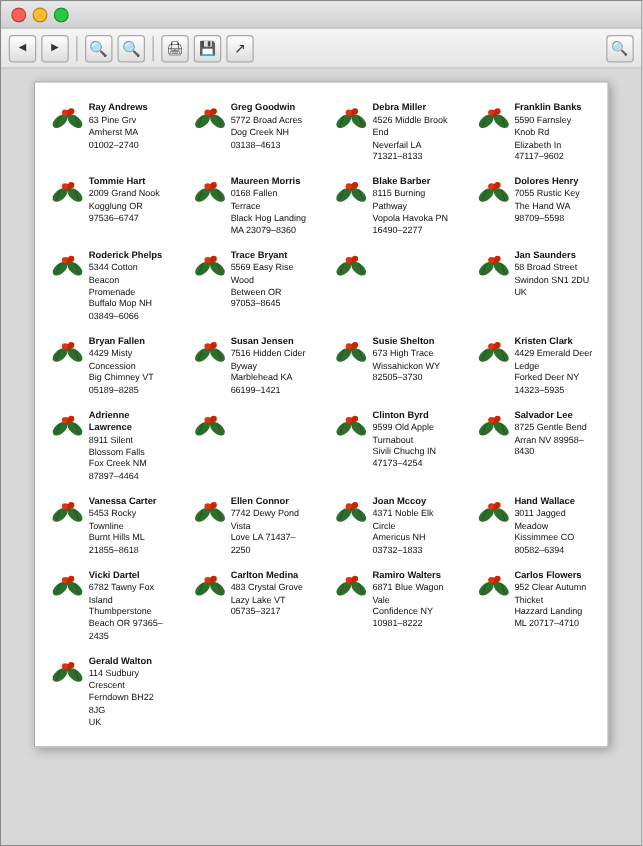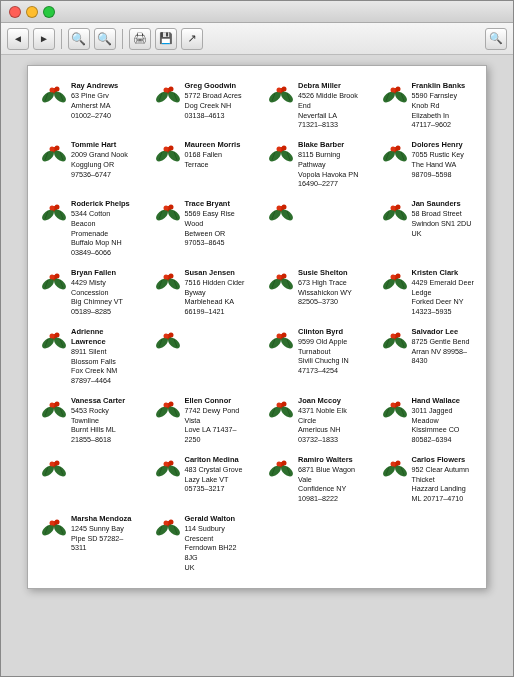--- a/index.html
+++ b/index.html
@@ -299,20 +299,21 @@
 
     <line x1="8" y1="10" x2="5" y2="18" stroke="#1a4d1a" stroke-width="0.6"></line>
 
     <line x1="20" y1="10" x2="23" y2="18" stroke="#1a4d1a" stroke-width="0.6"></line>
 
     <circle cx="12" cy="7" r="2.5" fill="#dd3311"></circle>
   </svg></div>
             <div class="label-text">
               <div class="label-name">Maureen Morris</div>
               <div>0168 Fallen Terrace</div>
+              <div>Black Hog Landing MA 23079–8360</div>
             </div>
           </div>
           <div class="label-cell">
             <div class="label-icon"><svg viewBox="0 0 28 28" xmlns="http://www.w3.org/2000/svg">
 
     <circle cx="14" cy="8" r="3" fill="#cc2200"></circle>
     <circle cx="17" cy="6" r="2.5" fill="#cc2200"></circle>
 
     <ellipse cx="8" cy="14" rx="7" ry="4" fill="#2d6e2d" transform="rotate(-40 8 14)"></ellipse>
 
@@ -704,20 +705,25 @@
     <ellipse cx="8" cy="14" rx="7" ry="4" fill="#2d6e2d" transform="rotate(-40 8 14)"></ellipse>
 
     <ellipse cx="20" cy="14" rx="7" ry="4" fill="#2d6e2d" transform="rotate(40 20 14)"></ellipse>
 
     <line x1="8" y1="10" x2="5" y2="18" stroke="#1a4d1a" stroke-width="0.6"></line>
 
     <line x1="20" y1="10" x2="23" y2="18" stroke="#1a4d1a" stroke-width="0.6"></line>
 
     <circle cx="12" cy="7" r="2.5" fill="#dd3311"></circle>
   </svg></div>
+            <div class="label-text">
+              <div class="label-name">Vicki Dartel</div>
+              <div>6782 Tawny Fox Island</div>
+              <div>Thumbperstone Beach OR 97365–2435</div>
+            </div>
           </div>
           <div class="label-cell">
             <div class="label-icon"><svg viewBox="0 0 28 28" xmlns="http://www.w3.org/2000/svg">
 
     <circle cx="14" cy="8" r="3" fill="#cc2200"></circle>
     <circle cx="17" cy="6" r="2.5" fill="#cc2200"></circle>
 
     <ellipse cx="8" cy="14" rx="7" ry="4" fill="#2d6e2d" transform="rotate(-40 8 14)"></ellipse>
 
     <ellipse cx="20" cy="14" rx="7" ry="4" fill="#2d6e2d" transform="rotate(40 20 14)"></ellipse>
@@ -769,42 +775,20 @@
     <line x1="8" y1="10" x2="5" y2="18" stroke="#1a4d1a" stroke-width="0.6"></line>
 
     <line x1="20" y1="10" x2="23" y2="18" stroke="#1a4d1a" stroke-width="0.6"></line>
 
     <circle cx="12" cy="7" r="2.5" fill="#dd3311"></circle>
   </svg></div>
             <div class="label-text">
               <div class="label-name">Carlos Flowers</div>
               <div>952 Clear Autumn Thicket</div>
               <div>Hazzard Landing ML 20717–4710</div>
-            </div>
-          </div>
-          <div class="label-cell">
-            <div class="label-icon"><svg viewBox="0 0 28 28" xmlns="http://www.w3.org/2000/svg">
-
-    <circle cx="14" cy="8" r="3" fill="#cc2200"></circle>
-    <circle cx="17" cy="6" r="2.5" fill="#cc2200"></circle>
-
-    <ellipse cx="8" cy="14" rx="7" ry="4" fill="#2d6e2d" transform="rotate(-40 8 14)"></ellipse>
-
-    <ellipse cx="20" cy="14" rx="7" ry="4" fill="#2d6e2d" transform="rotate(40 20 14)"></ellipse>
-
-    <line x1="8" y1="10" x2="5" y2="18" stroke="#1a4d1a" stroke-width="0.6"></line>
-
-    <line x1="20" y1="10" x2="23" y2="18" stroke="#1a4d1a" stroke-width="0.6"></line>
-
-    <circle cx="12" cy="7" r="2.5" fill="#dd3311"></circle>
-  </svg></div>
-            <div class="label-text">
-              <div class="label-name">Marsha Mendoza</div>
-              <div>1245 Sunny Bay</div>
-              <div>Pipe SD 57282–5311</div>
             </div>
           </div>
           <div class="label-cell">
             <div class="label-icon"><svg viewBox="0 0 28 28" xmlns="http://www.w3.org/2000/svg">
 
     <circle cx="14" cy="8" r="3" fill="#cc2200"></circle>
     <circle cx="17" cy="6" r="2.5" fill="#cc2200"></circle>
 
     <ellipse cx="8" cy="14" rx="7" ry="4" fill="#2d6e2d" transform="rotate(-40 8 14)"></ellipse>
 

